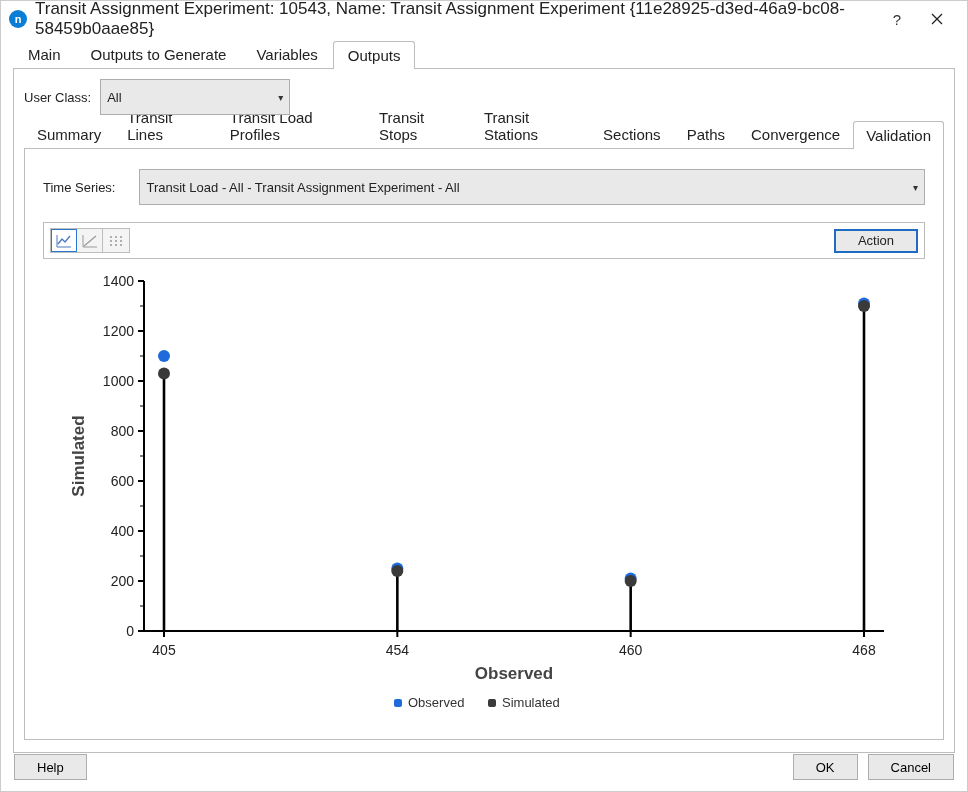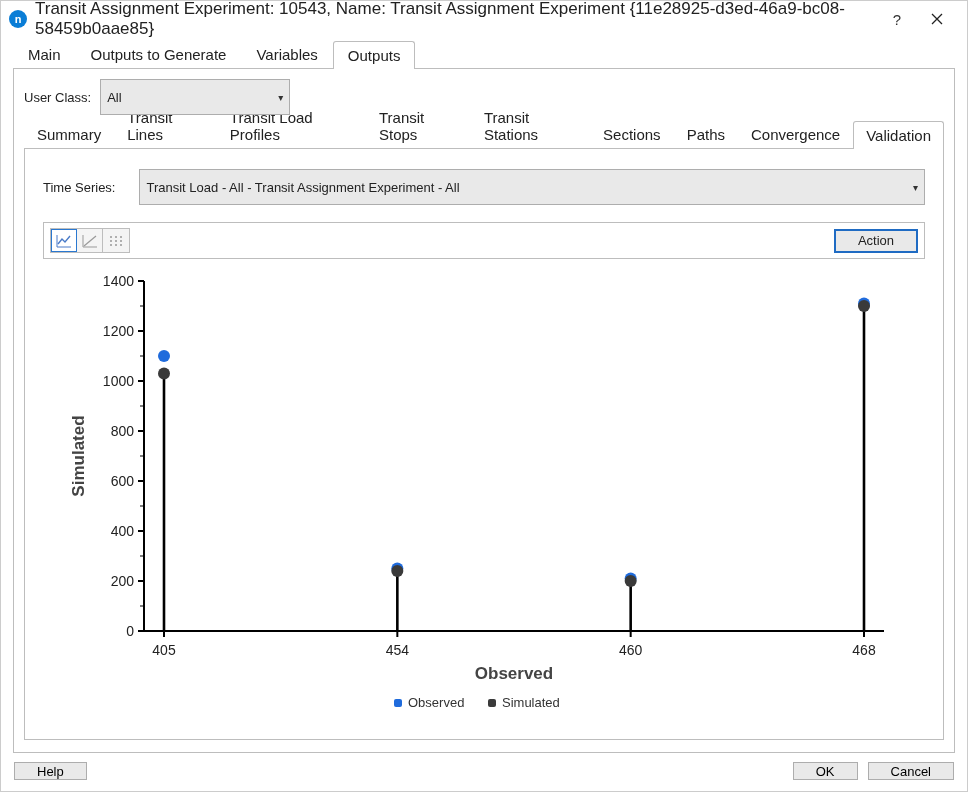--- a/index.html
+++ b/index.html
@@ -129,21 +129,21 @@
   .buttonbar {
     position: absolute;
     left: 0; right: 0; bottom: 0;
     padding: 12px 14px;
     display: flex;
     align-items: center;
   }
   .std-btn {
     border: 1px solid #adadad;
     background: #e9e9e9;
-    height: 18px;
+    height: 26px;
     padding: 0 22px;
     font-size: 13px;
     cursor: pointer;
   }
   .buttonbar .spacer { flex: 1; }
 </style>
 </head>
 <body>
 
 <div class="titlebar">

